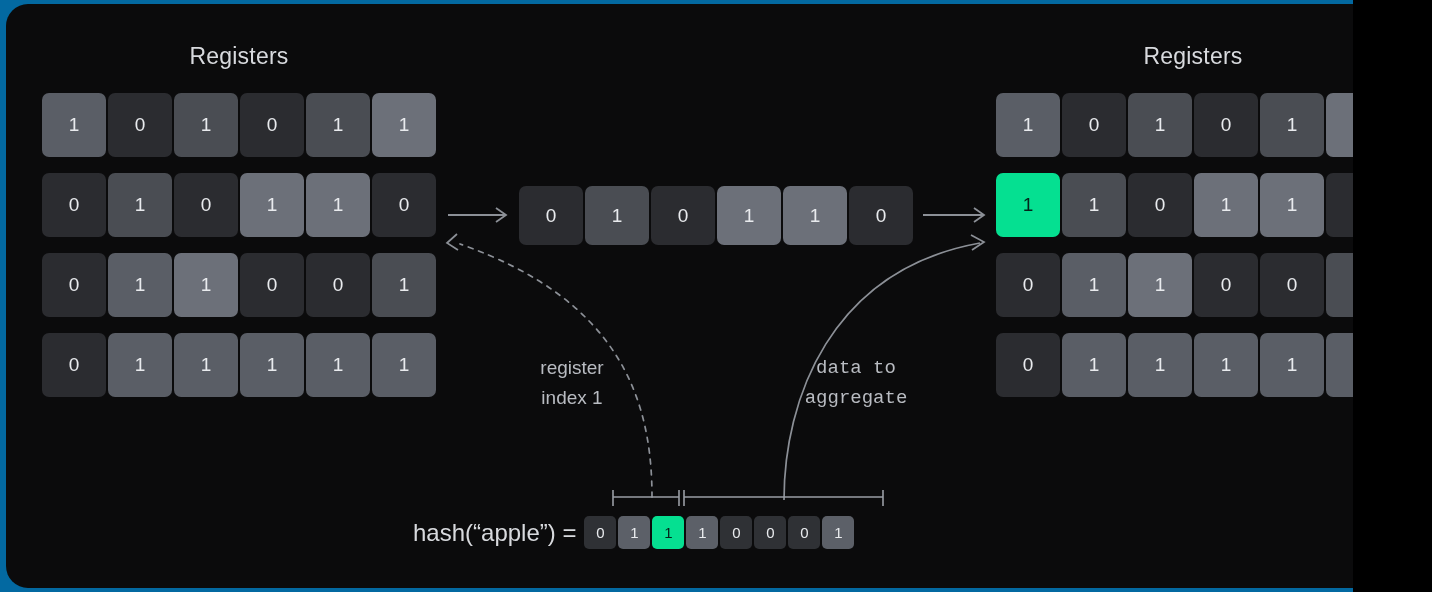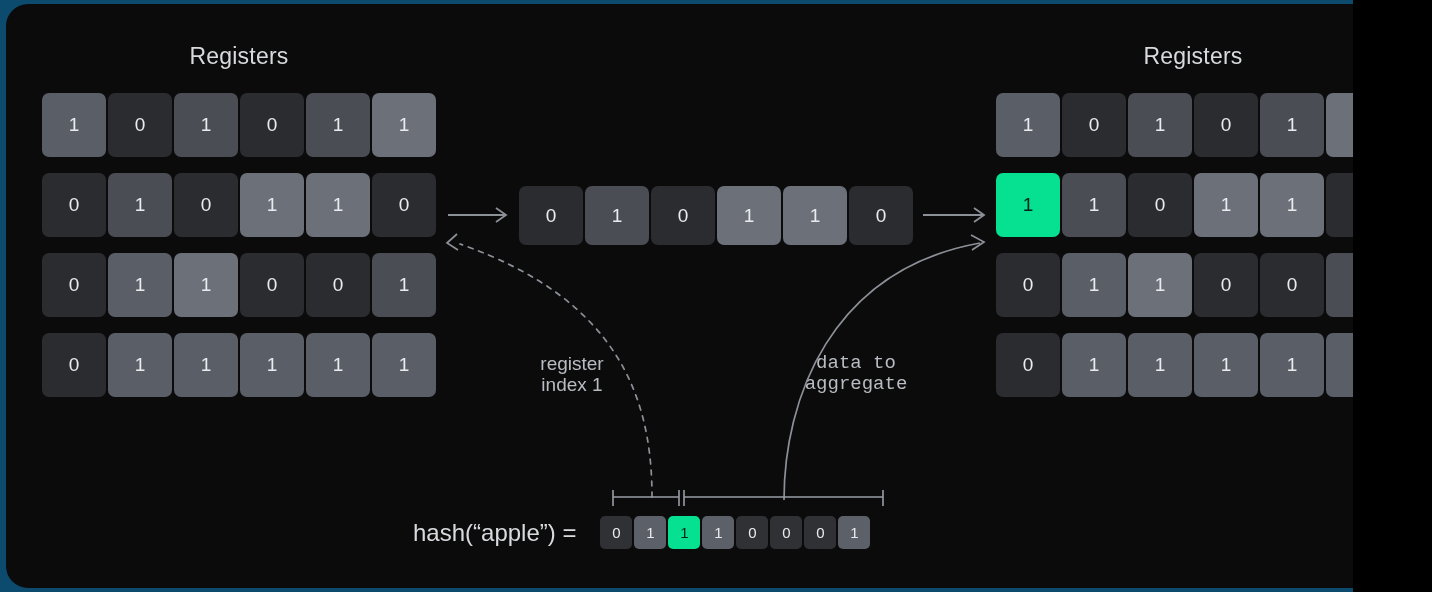--- a/index.html
+++ b/index.html
@@ -5,21 +5,21 @@
   html, body {
     margin: 0;
     padding: 0;
     background: #000000;
     font-family: "Liberation Sans", sans-serif;
   }
   #stage {
     position: relative;
     width: 1353px;
     height: 592px;
-    background: #0c4a6e;
+    background: #0369a1;
     overflow: hidden;
   }
   
   #panel {
     position: absolute;
     left: 6px;
     top: 4px;
     width: 1420px;
     height: 584px;
     background: #0b0b0c;
@@ -82,21 +82,21 @@
     font-size: 19px;
   }
 
   
   #hash-line {
     position: absolute;
     left: 413px;
     top: 516px;
     display: flex;
     align-items: center;
-    gap: 24px;
+    gap: 8px;
   }
   #hash-label {
     font-size: 24px;
     color: #d8dade;
     white-space: nowrap;
   }
   #hash-bits { display: flex; gap: 2px; }
   #hash-bits .bit {
     width: 32px;
     height: 33px;
@@ -108,21 +108,21 @@
     color: #e9ebee;
   }
   #hash-bits .bit.v0 { background: #2f3135; }
   #hash-bits .bit.v1 { background: #5c6068; }
   #hash-bits .bit.hl { background: #05e091; color: #04231a; }
 
   
   .anno {
     position: absolute;
     font-size: 19px;
-    line-height: 21px;
+    line-height: 30px;
     color: #b9bcc2;
     text-align: center;
     white-space: pre-line;
   }
   #anno-index { left: 492px; top: 353px; width: 160px; }
   #anno-data  { left: 780px; top: 353px; width: 152px; font-family: Liberation Mono, monospace; }
 
   
   #overlay {
     position: absolute;

